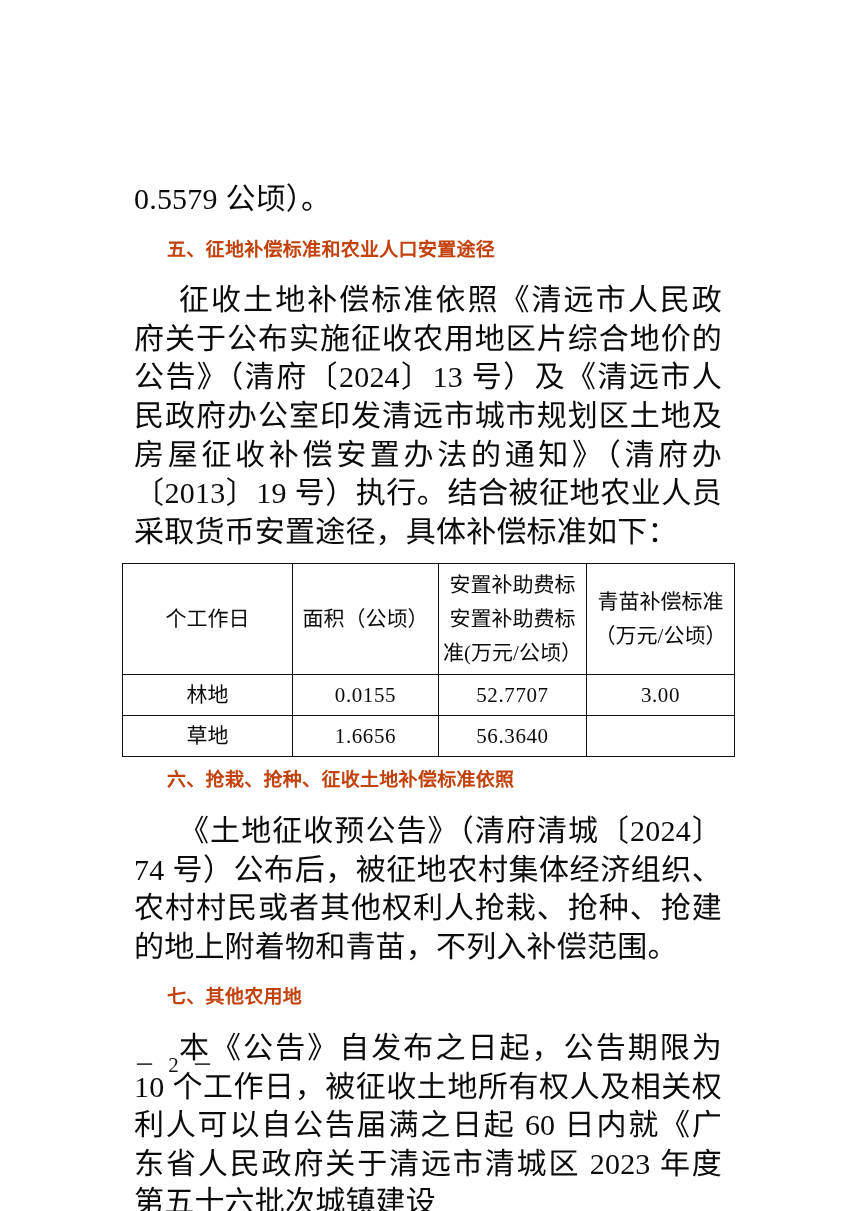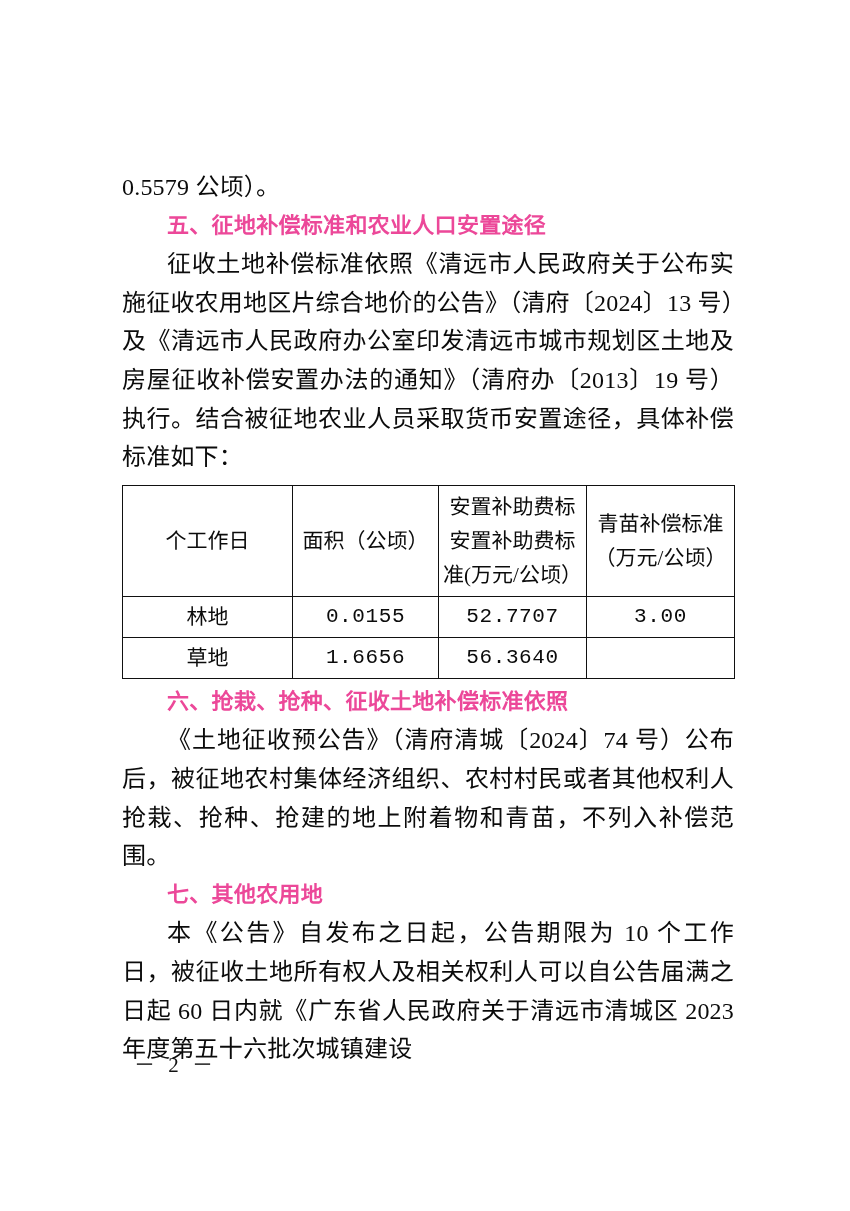--- a/index.html
+++ b/index.html
@@ -28,43 +28,43 @@
 
   .content {
     position: absolute;
     left: 122px;
     top: 168px;
     width: 612px;
   }
 
   
   .para {
-    font-size: 24px;
+    font-size: 30px;
     line-height: 38.6px;
     letter-spacing: 0.2px;
     text-align: justify;
     text-justify: inter-ideograph;
-    margin: 0;
+    margin: 12px;
     color: #0b0b0b;
     font-family: "Liberation Serif", "DejaVu Serif", serif;
   }
   .para.indent {
     text-indent: 45px;
   }
 
   
   .heading {
     font-family: "Liberation Sans", "DejaVu Sans", sans-serif;
     font-weight: bold;
-    font-size: 22px;
+    font-size: 19px;
     line-height: 38.6px;
     letter-spacing: 0.3px;
     margin: 0;
     text-indent: 45px;
-    color: #ec4899;
+    color: #c2410c;
   }
 
   
   .tbl-wrap {
     margin-top: 8px;
     margin-bottom: 4px;
   }
   table.comp {
     border-collapse: collapse;
     width: 612px;
@@ -88,21 +88,21 @@
     color: #0b0b0b;
   }
   table.comp thead th {
     height: 106px;
     line-height: 34px;
   }
   table.comp tbody td {
     height: 36px;
   }
   td.num, th.num {
-    font-family: Liberation Mono, monospace;
+    font-family: Liberation Serif, serif;
     letter-spacing: 0.6px;
   }
   td.empty {
     
   }
 
   
   .folio {
     position: absolute;
     left: 134px;

